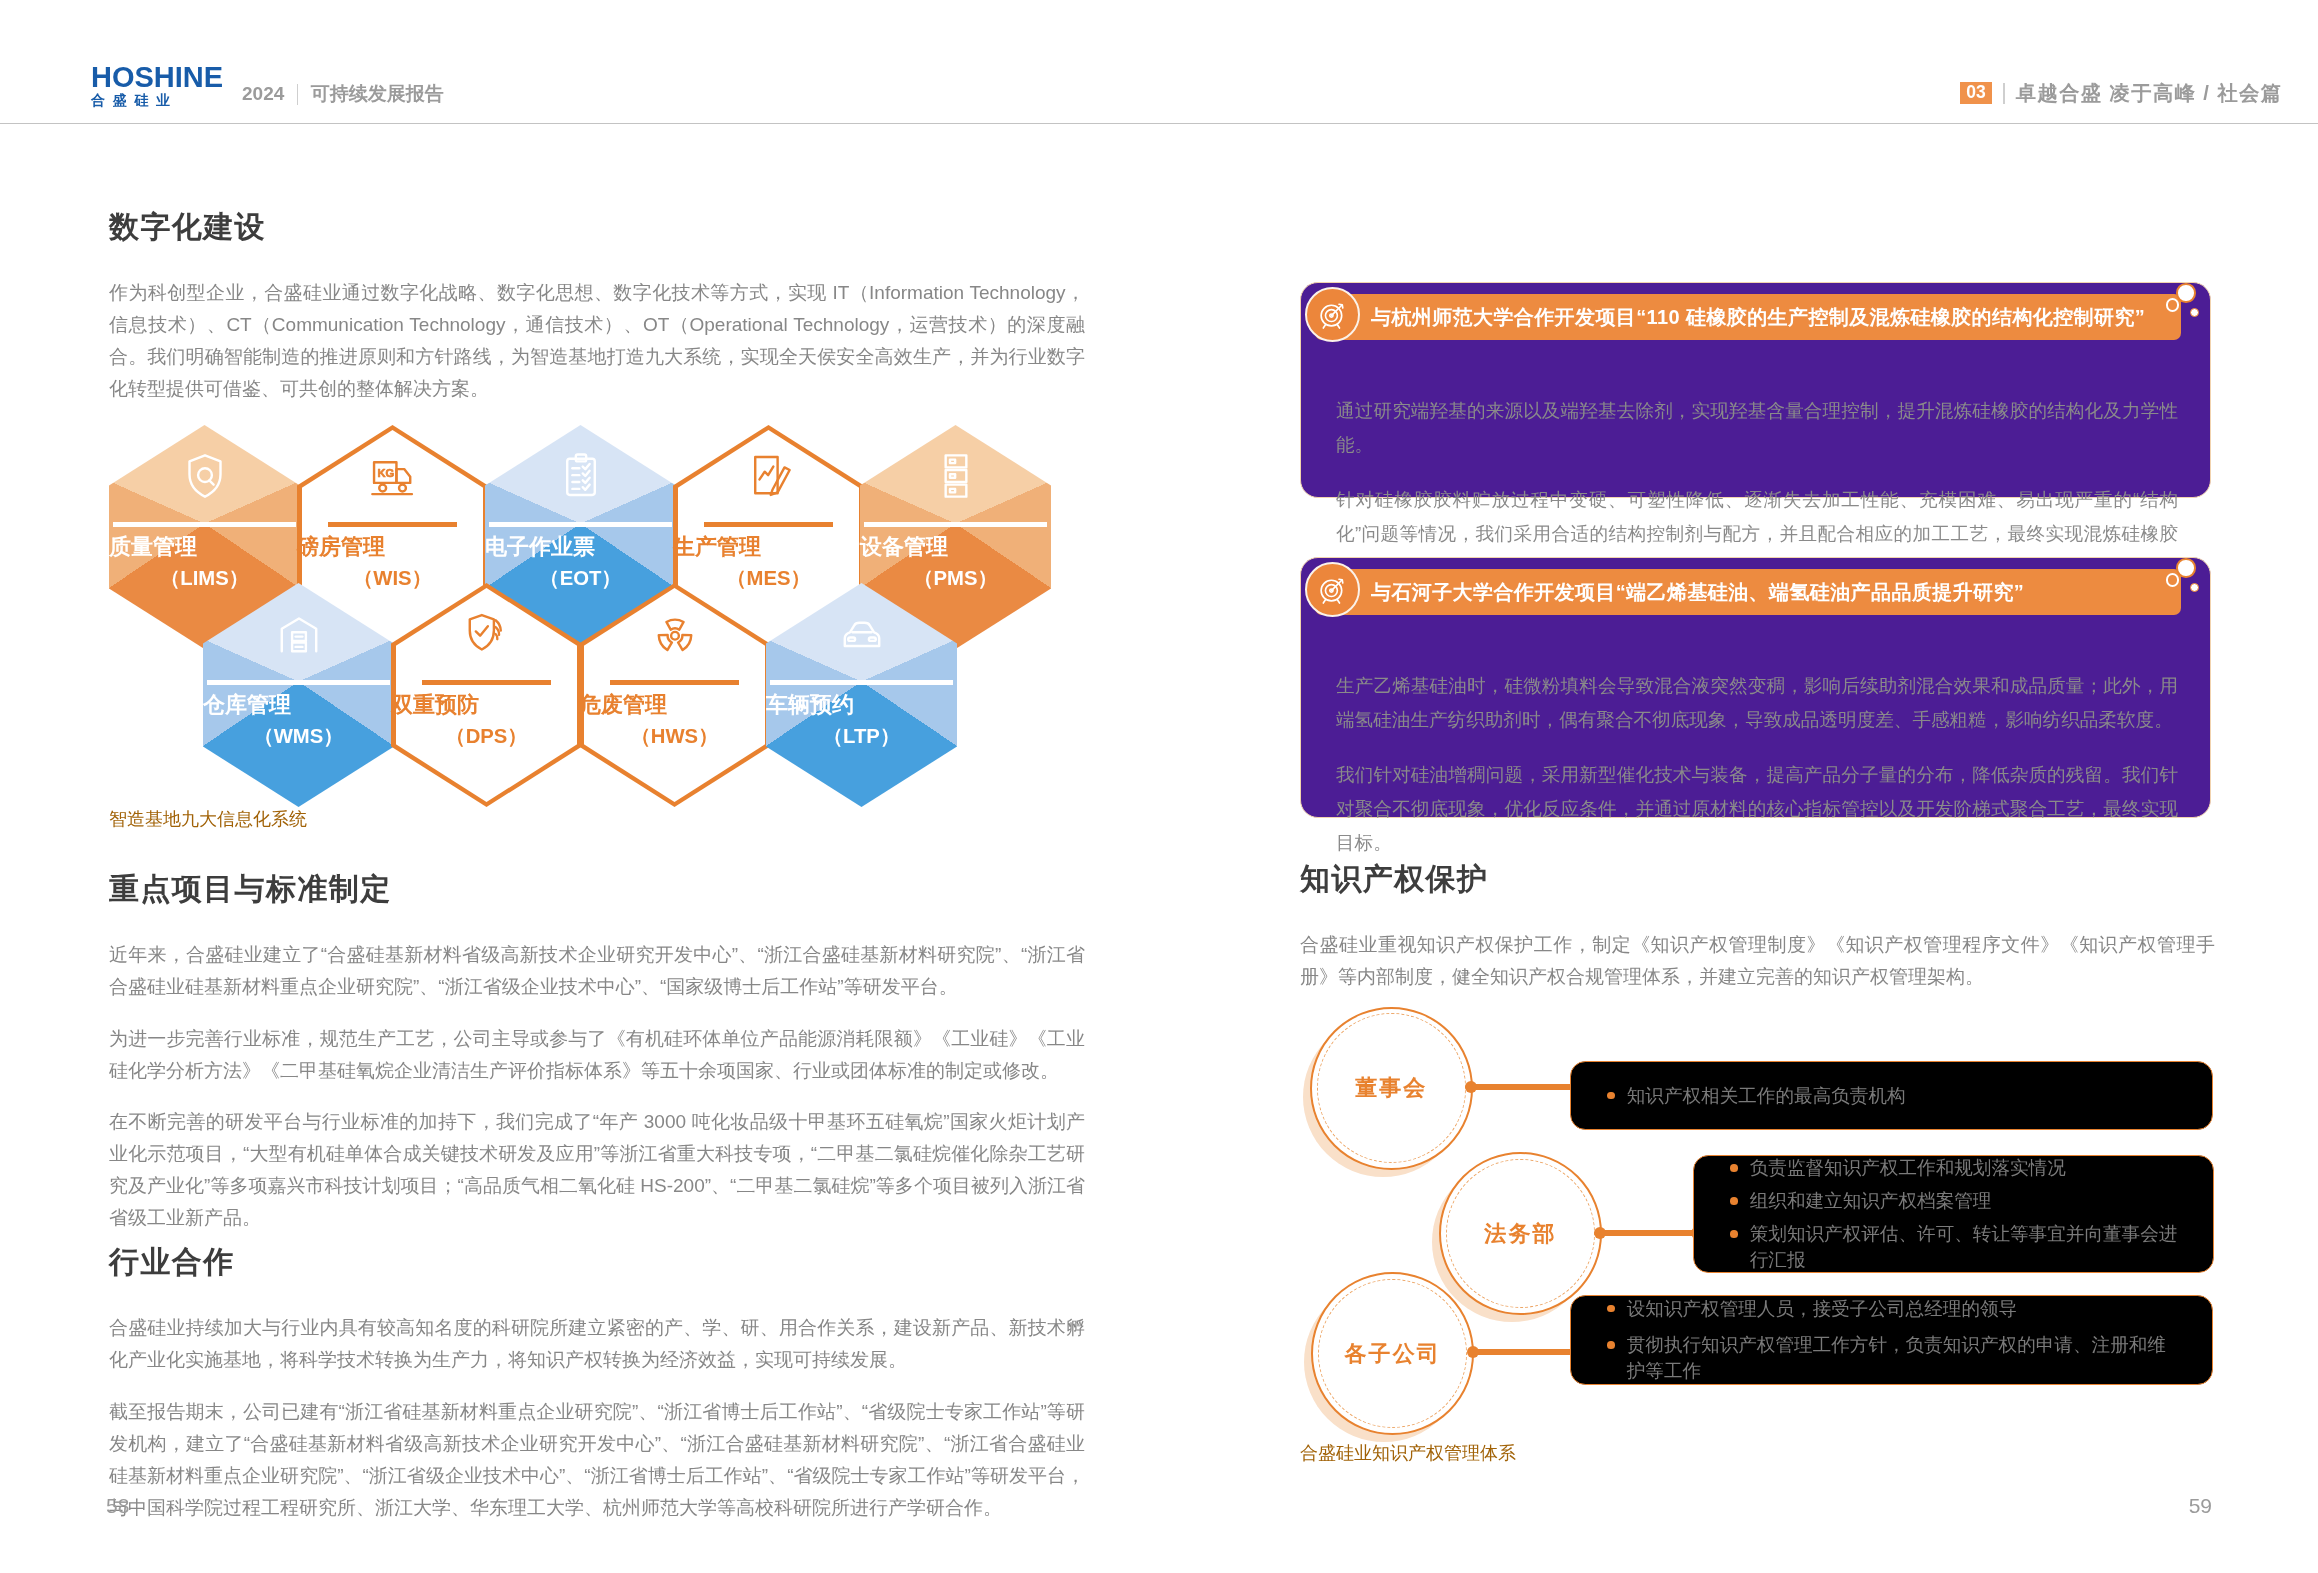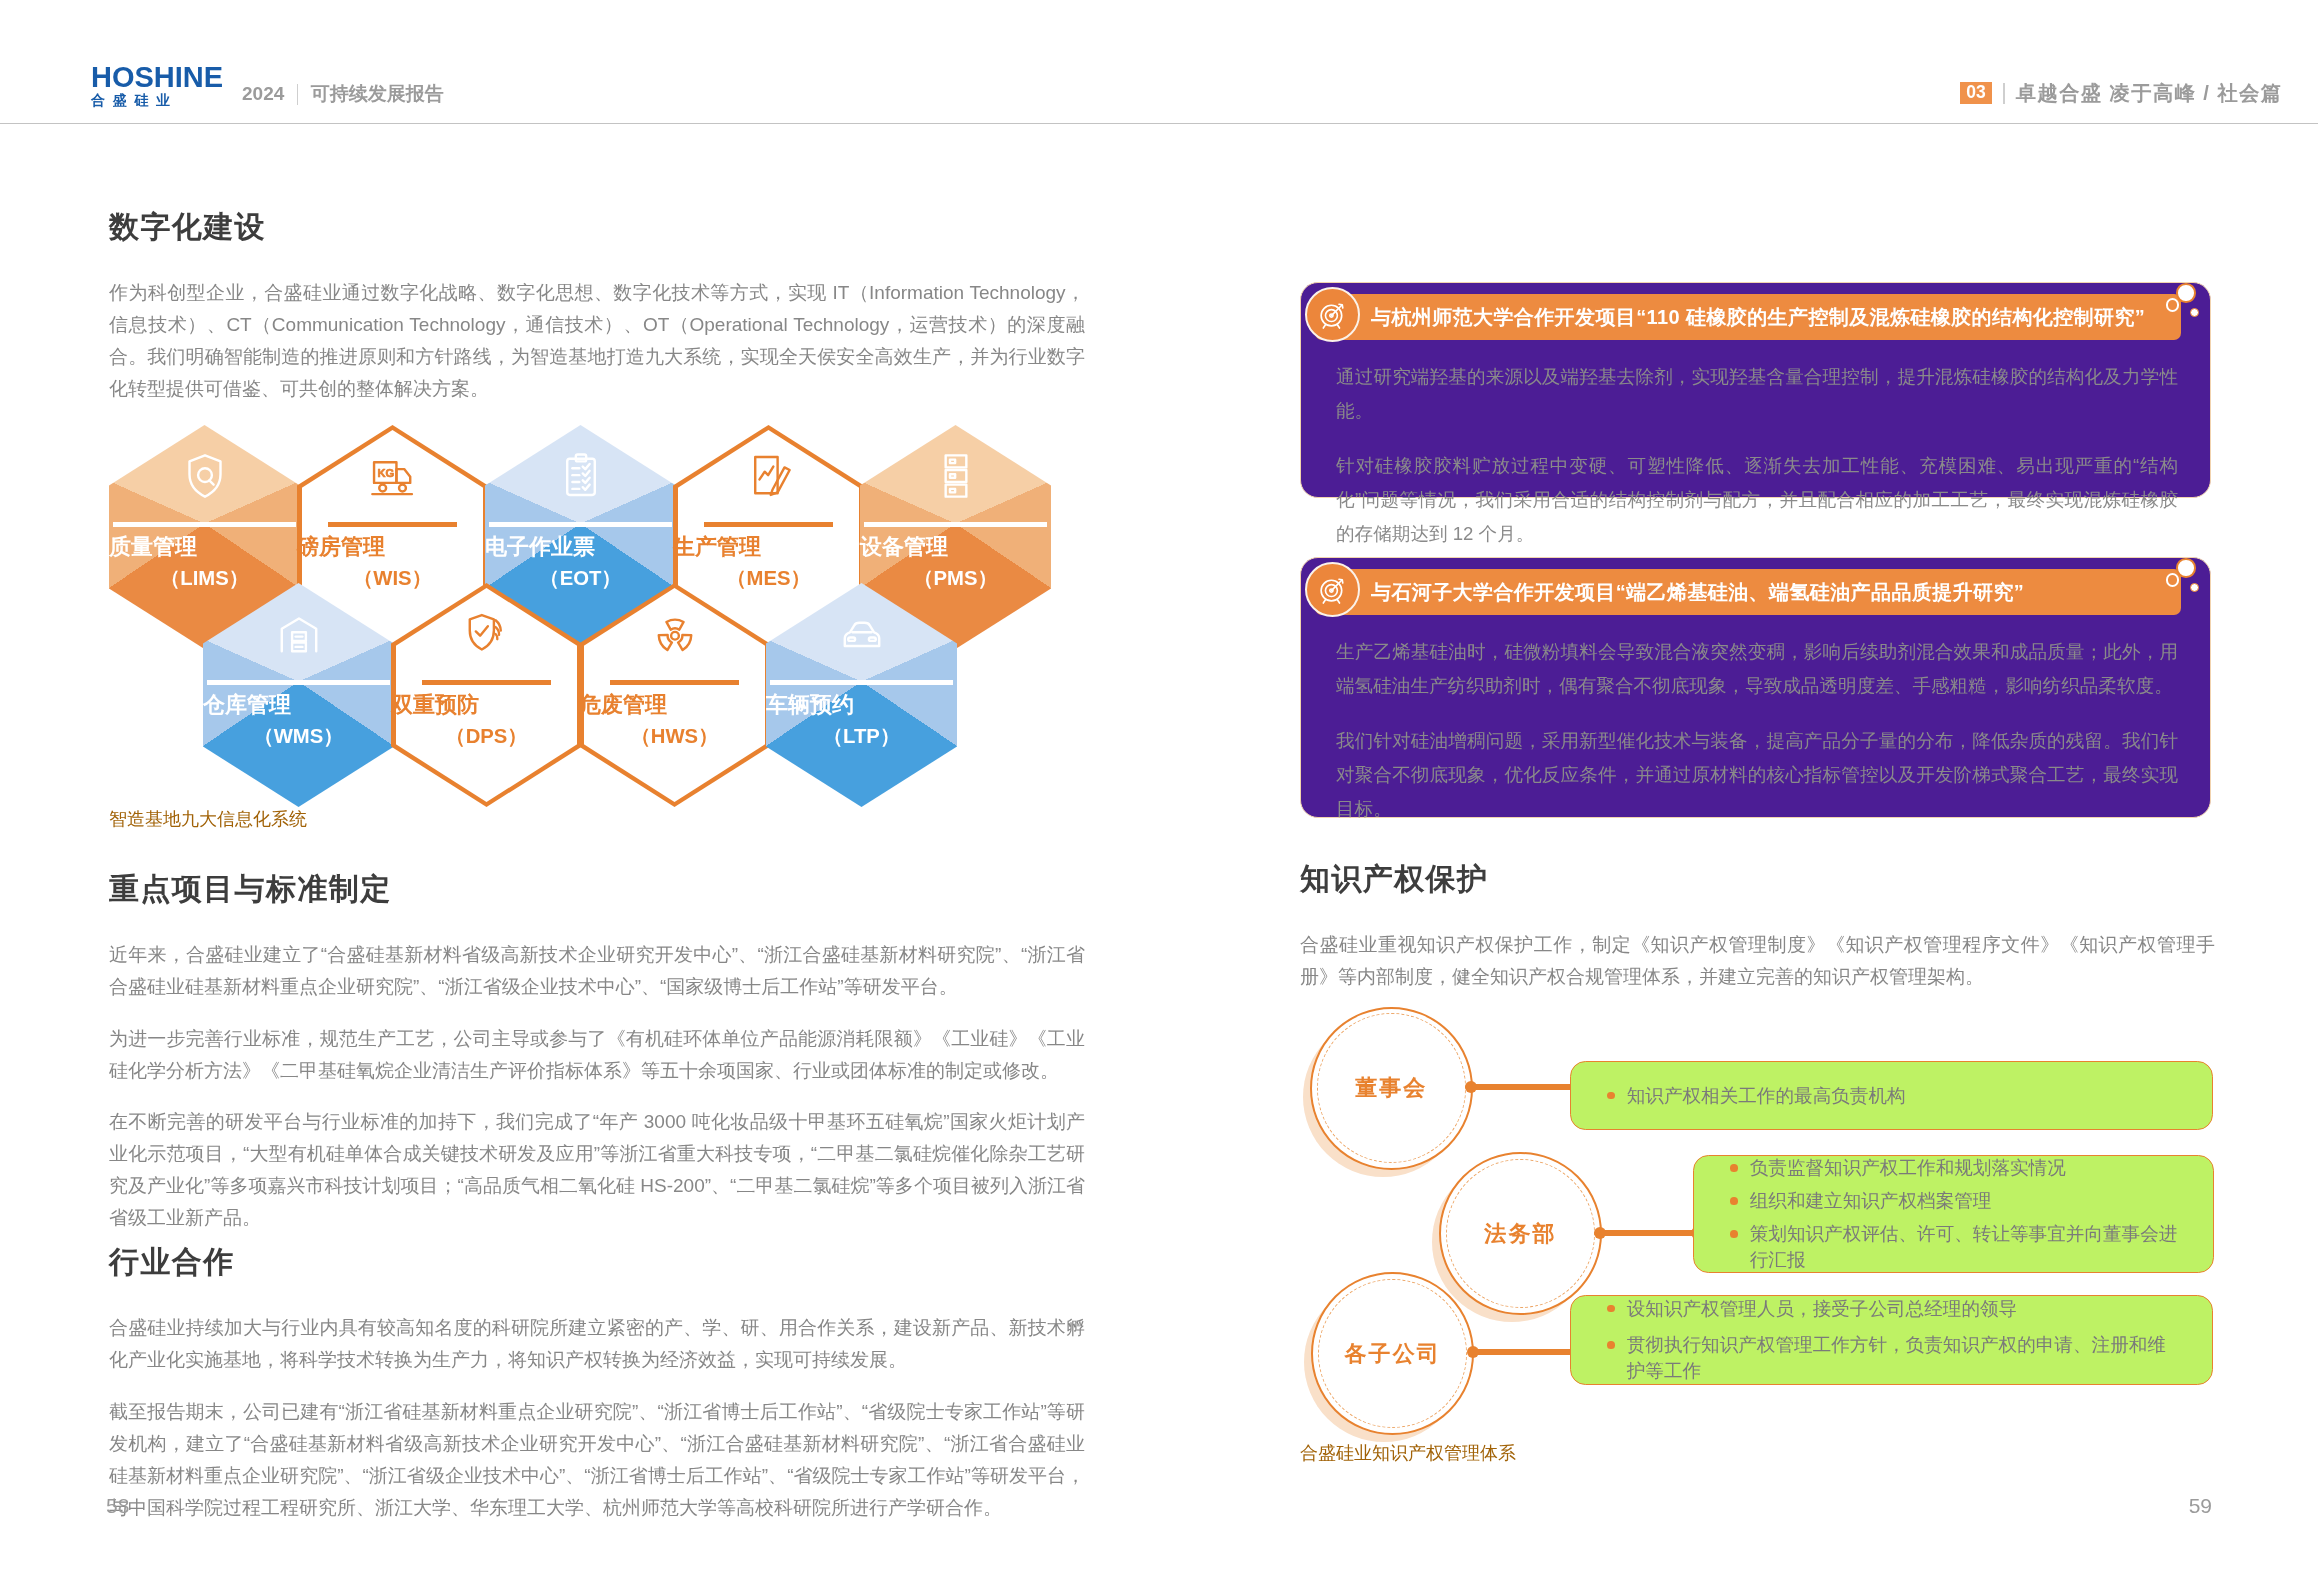--- a/index.html
+++ b/index.html
@@ -56,34 +56,34 @@
   .card .bar .btitle { color:#fff; font-size:20px; font-weight:700; white-space:nowrap; letter-spacing:0.4px; }
   .card .badge { position:absolute; left:4.2px; top:4.2px; width:55px; height:55px; border-radius:50%;
     background:#EC863B; border:2.8px solid #FBF2E9; box-sizing:border-box;
     display:flex; align-items:center; justify-content:center; }
   .card .badge svg { width:39px; height:39px; fill:none; stroke:#fff; stroke-width:3;
     stroke-linecap:round; stroke-linejoin:round; }
   .deco { position:absolute; border-radius:50%; box-sizing:border-box; }
   .deco.big { left:875px; top:0px; width:19.6px; height:19.6px; background:#fff; border:2.1px solid #E8822F; }
   .deco.mid { left:865px; top:15.4px; width:13.3px; height:13.3px; border:2.1px solid #fff; }
   .deco.small { left:889px; top:24.5px; width:9px; height:9px; background:#fff; border:1.8px solid #E8822F; }
-  .card .body { padding:77px 32px 7px 35px; }
+  .card .body { padding:77px 32px 7px 35px;margin-top:34px; }
   .card .body p { font-size:18.6px; line-height:34px; color:#8A8A8A; margin:0 0 21px; text-align:justify; }
   
   .org { position:absolute; left:1300px; top:1001px; width:915px; height:484px; }
   .node { position:absolute; width:163px; height:163px; border-radius:50%; background:#fff;
     border:2.1px solid #E8822F; box-sizing:border-box; display:flex; align-items:center; justify-content:center;
     box-shadow:-8.4px 8.4px 0 -1.4px #F9E0C9; }
   .node::before { content:''; position:absolute; inset:4.9px; border:1.4px dashed #EDA768; border-radius:50%; }
   .node span { color:#E8822F; font-size:22px; font-weight:700; letter-spacing:2.1px; position:relative; }
   .conn { position:absolute; height:6.3px; background:#E8822F; border-radius:3.5px; }
   .conn::before, .conn::after { content:''; position:absolute; top:50%; width:12px; height:12px;
     border-radius:50%; background:#E8822F; transform:translateY(-50%); }
   .conn::before { left:-3.5px; } .conn::after { right:-3.5px; }
-  .obox { position:absolute; background:#bef264; border:1.8px solid #E8822F; border-radius:15.4px;
+  .obox { position:absolute; background:#000000; border:1.8px solid #E8822F; border-radius:15.4px;
     box-sizing:border-box; display:flex; flex-direction:column; justify-content:center; gap:10.5px;
     padding:8.4px 28px 8.4px 36px; }
   .obullet { display:flex; align-items:flex-start; gap:12px; color:#7A7A7A; font-size:18.6px; line-height:26px; }
   .obullet .dot { flex:none; width:7.7px; height:7.7px; border-radius:50%; background:#E8822F; margin-top:9px; }
 </style>
 </head>
 <body>
 
 <div class="page">
 

